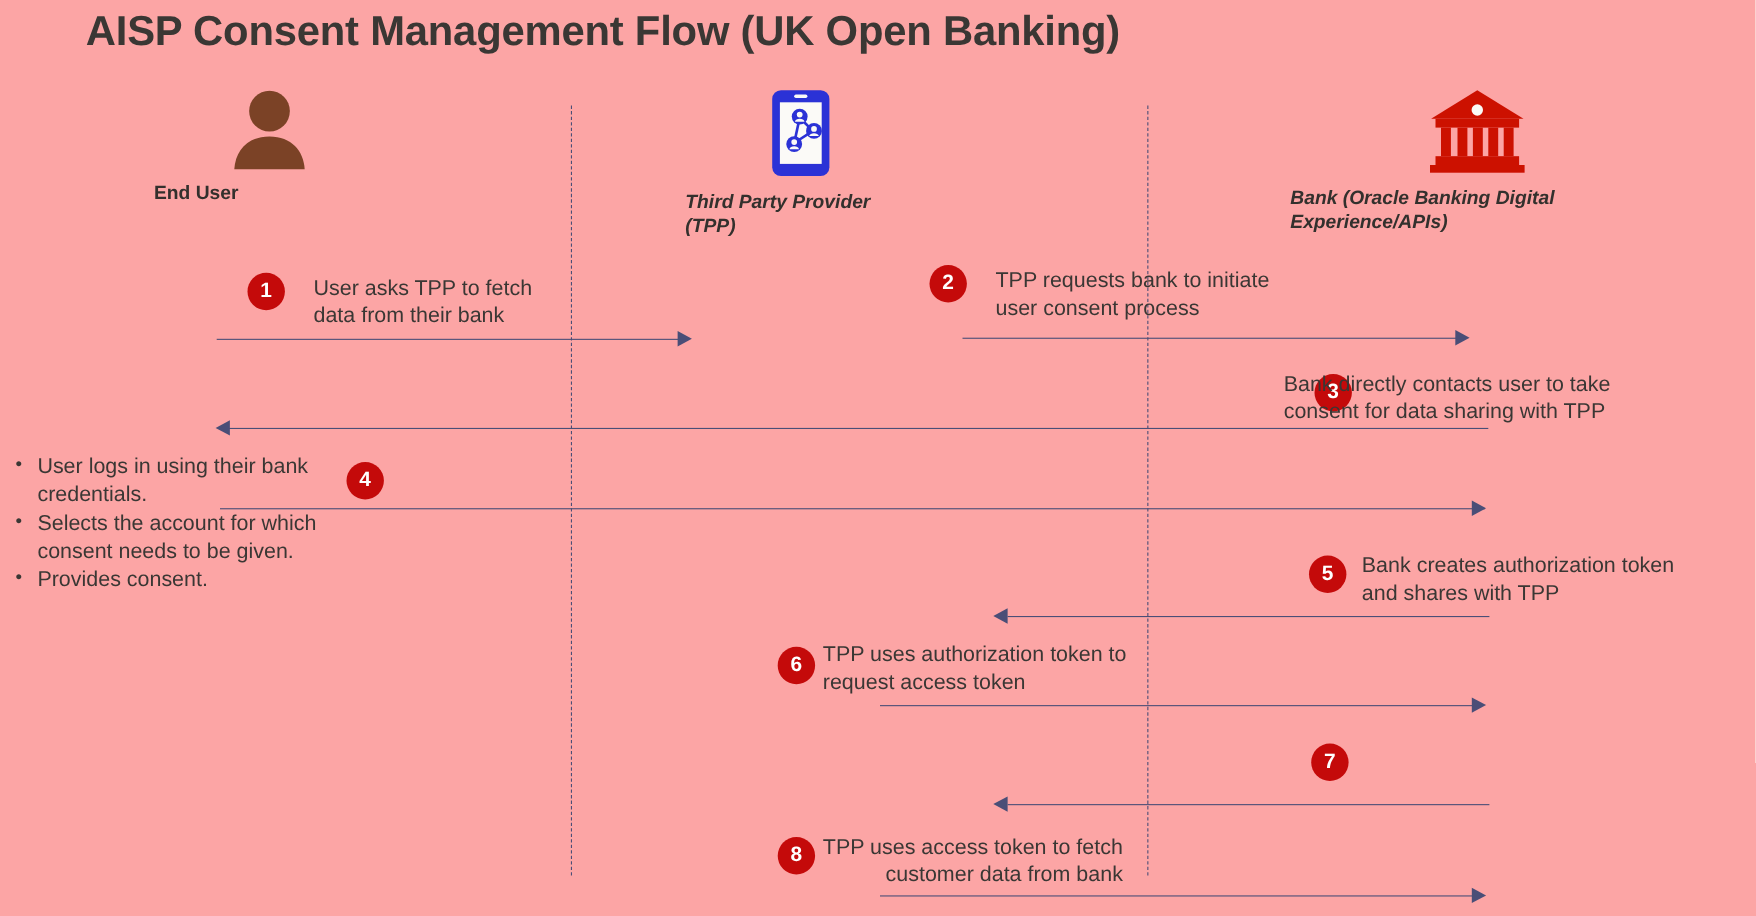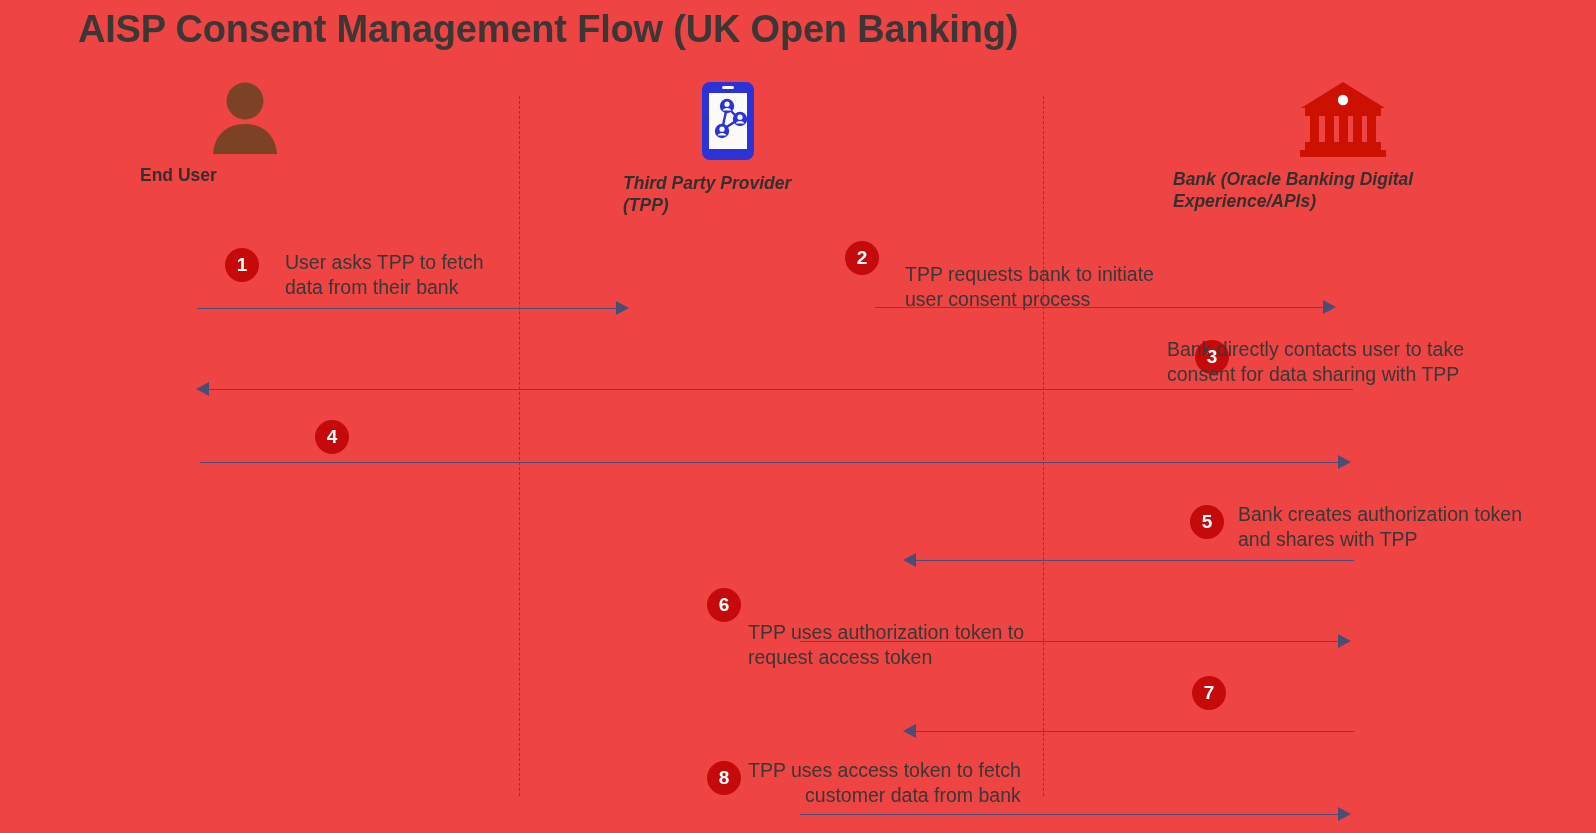--- a/index.html
+++ b/index.html
@@ -8,21 +8,21 @@
     background: #FBFAF7;
   }
   body {
     font-family: "Liberation Sans", sans-serif;
     -webkit-font-smoothing: antialiased;
   }
   #canvas {
     position: relative;
     width: 1596px;
     height: 833px;
-    background: #ef4444;
+    background: #fca5a5;
     overflow: hidden;
   }
 
   
   #page-title {
     position: absolute;
     left: 78px;
     top: 8px;
     font-size: 38px;
     font-weight: bold;
@@ -193,43 +193,50 @@
   <div class="lifeline" id="lifeline-tpp"></div>
   <div class="lifeline" id="lifeline-bank"></div>
 
   <div class="badge" style="left:225px; top:248px;">1</div>
   <div class="caption" style="left:285px; top:250px;">User asks TPP to fetch
 data from their bank</div>
   <div class="msg-line" style="left:197px; top:308px; width:426px;"></div>
   <div class="arrowhead right" style="left:616px; top:301px;"></div>
 
   <div class="badge" style="left:845px; top:241px;">2</div>
-  <div class="caption" style="left:905px; top:243px;margin-top:19px;">TPP requests bank to initiate
+  <div class="caption" style="left:905px; top:243px;">TPP requests bank to initiate
 user consent process</div>
   <div class="msg-line" style="left:875px; top:307px; width:455px;"></div>
   <div class="arrowhead right" style="left:1323px; top:300px;"></div>
 
   <div class="badge" style="left:1195px; top:340px;">3</div>
   <div class="caption" style="left:1167px; top:337px;">Bank directly contacts user to take
 consent for data sharing with TPP</div>
   <div class="msg-line" style="left:208px; top:389px; width:1145px;"></div>
   <div class="arrowhead left" style="left:196px; top:382px;"></div>
 
+  <div id="step4-list">
+    <ul>
+      <li><span>User logs in using their bank</span><br><span>credentials.</span></li>
+      <li><span>Selects the account for which</span><br><span>consent needs to be given.</span></li>
+      <li><span>Provides consent.</span></li>
+    </ul>
+  </div>
   <div class="badge" style="left:315px; top:420px;">4</div>
   <div class="msg-line" style="left:200px; top:462px; width:1150px;"></div>
   <div class="arrowhead right" style="left:1338px; top:455px;"></div>
 
   <div class="badge" style="left:1190px; top:505px;">5</div>
   <div class="caption" style="left:1238px; top:502px;">Bank creates authorization token
 and shares with TPP</div>
   <div class="msg-line" style="left:916px; top:560px; width:438px;"></div>
   <div class="arrowhead left" style="left:903px; top:553px;"></div>
 
   <div class="badge" style="left:707px; top:588px;">6</div>
-  <div class="caption" style="left:748px; top:620px;">TPP uses authorization token to
+  <div class="caption" style="left:748px; top:583px;">TPP uses authorization token to
 request access token</div>
   <div class="msg-line" style="left:800px; top:641px; width:545px;"></div>
   <div class="arrowhead right" style="left:1338px; top:634px;"></div>
 
   <div class="badge" style="left:1192px; top:676px;">7</div>
   <div class="msg-line" style="left:916px; top:731px; width:438px;"></div>
   <div class="arrowhead left" style="left:903px; top:724px;"></div>
 
   <div class="badge" style="left:707px; top:761px;">8</div>
   <div class="caption" style="left:748px; top:758px;text-align:right;">TPP uses access token to fetch

